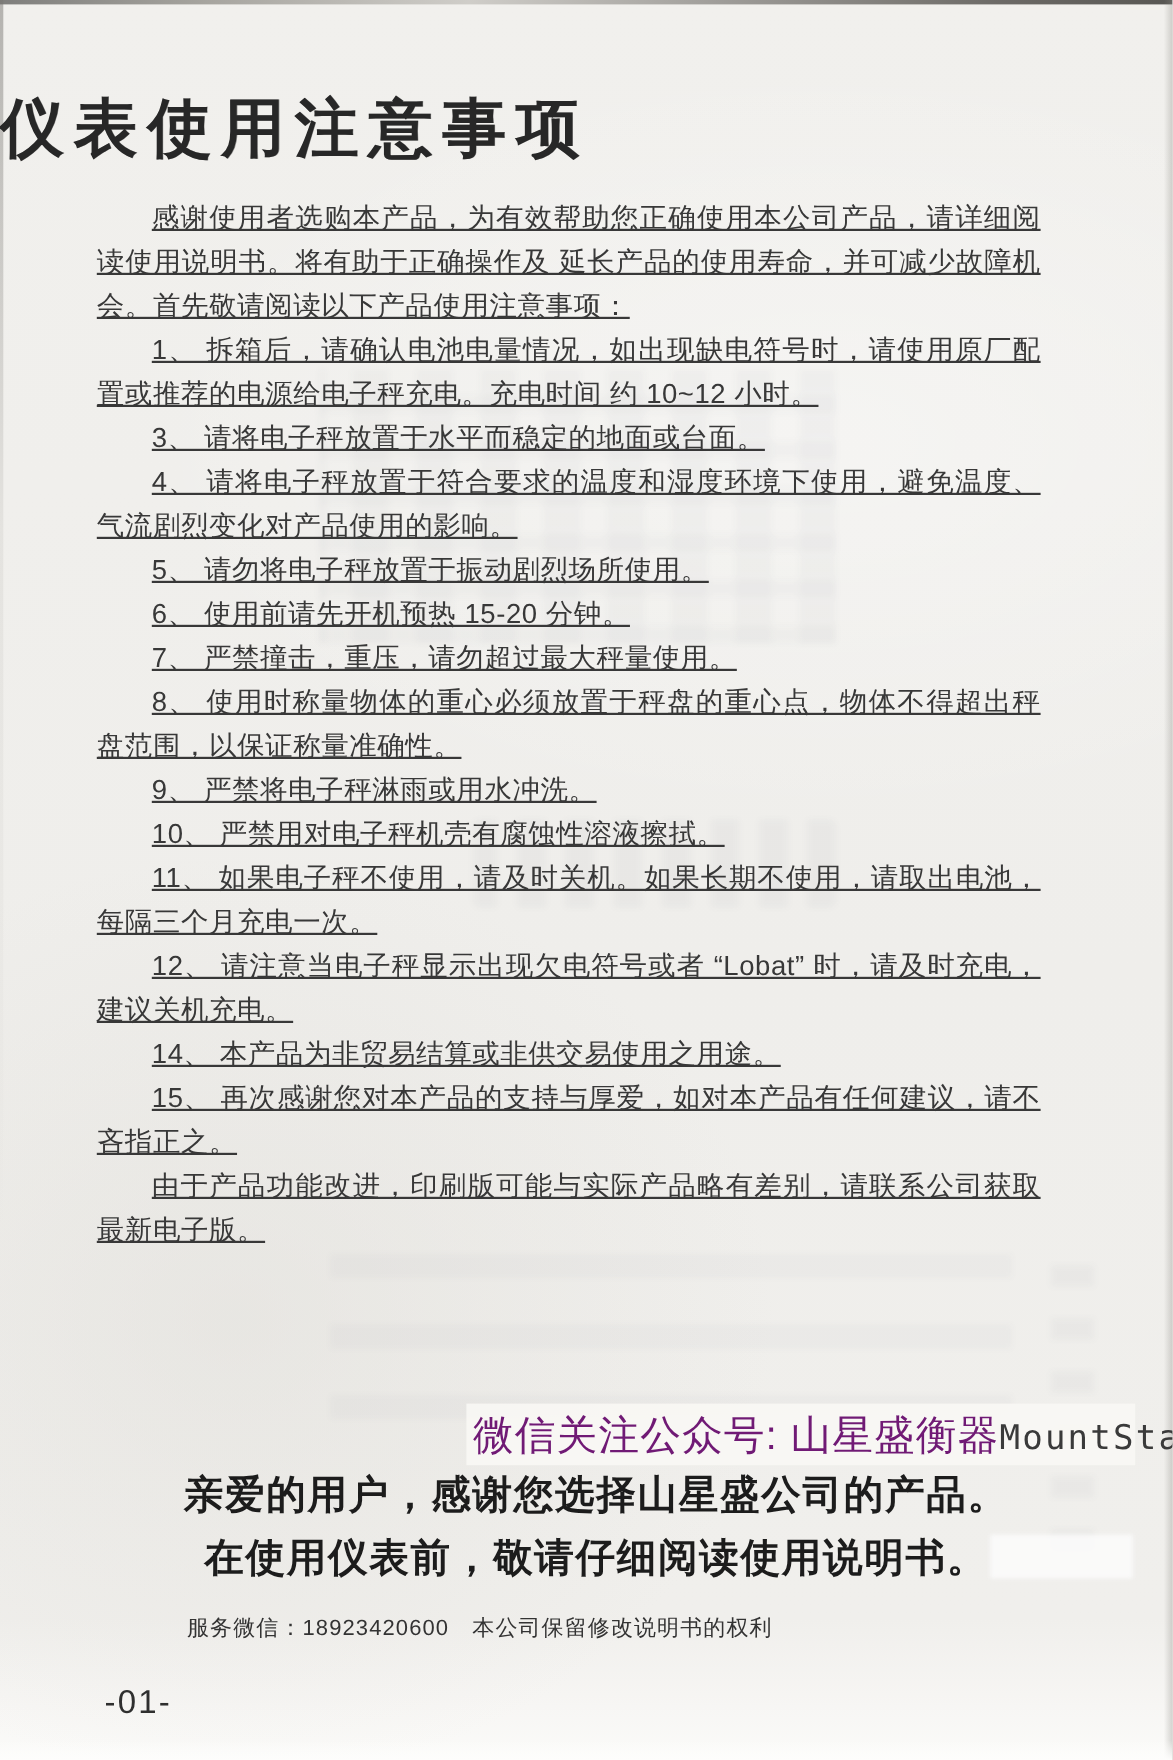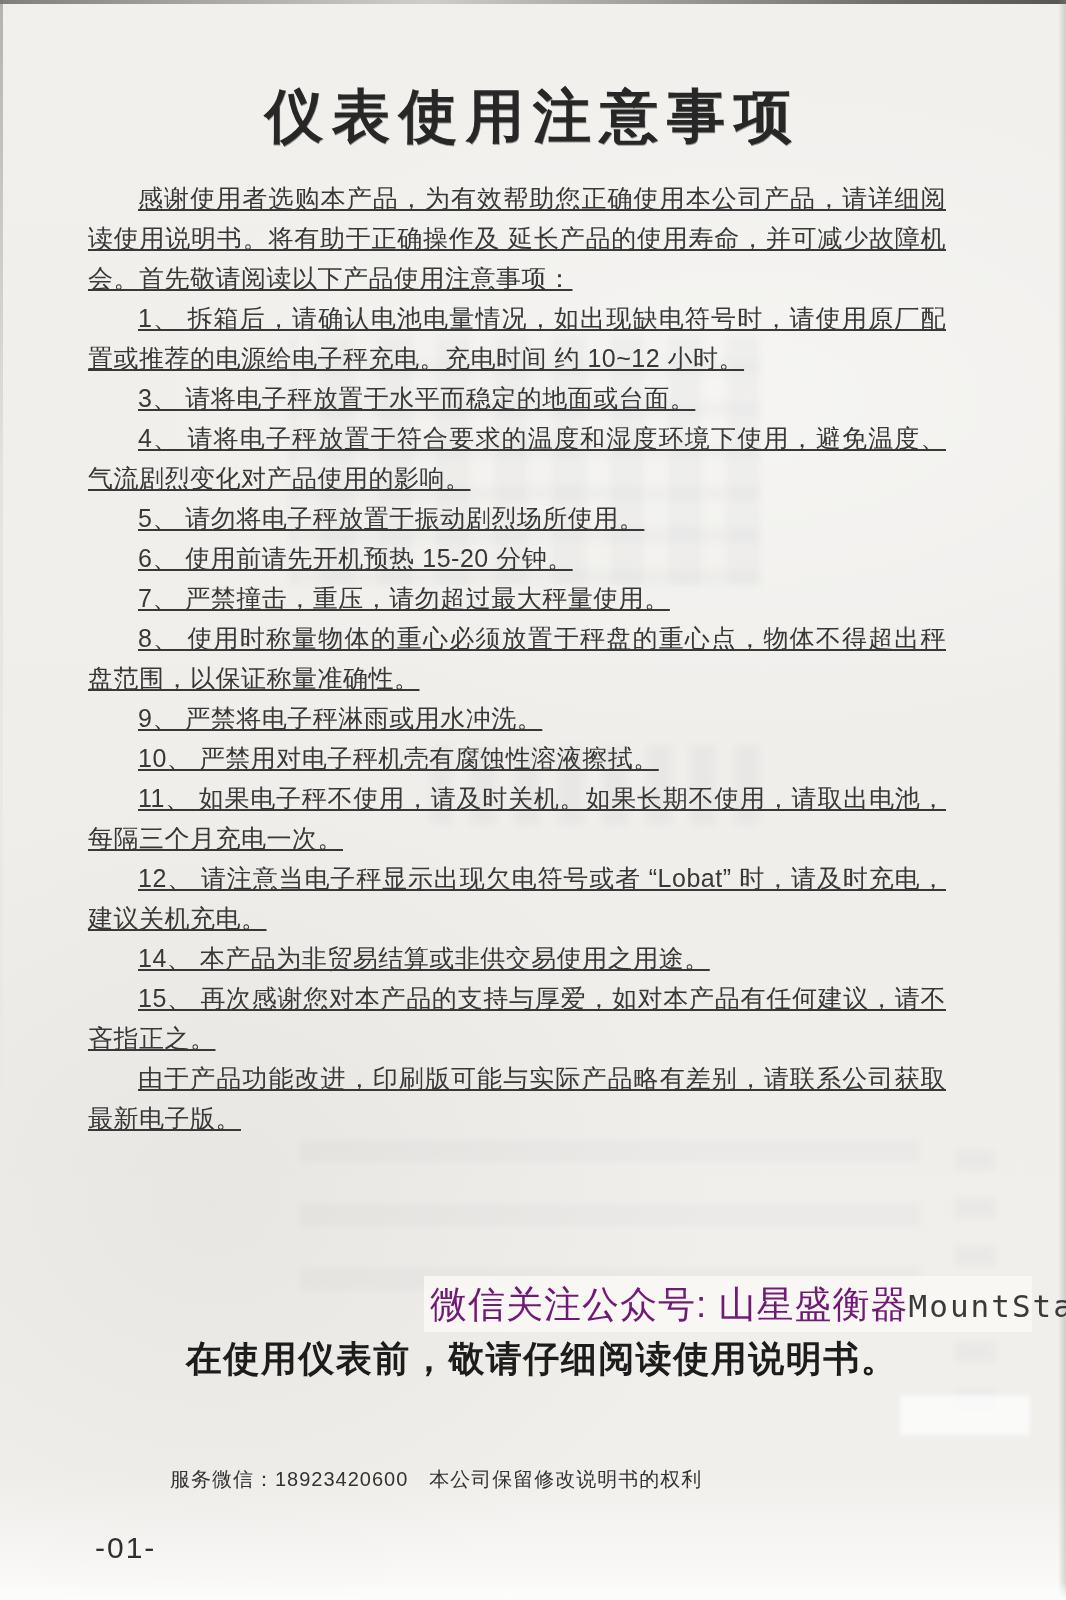--- a/index.html
+++ b/index.html
@@ -58,21 +58,21 @@
   }
   .ghost-margin {
     top: 1150px; left: 955px; width: 40px; height: 260px; opacity: 0.5;
     background: repeating-linear-gradient(0deg, rgba(70,80,100,0.07) 0 20px, rgba(0,0,0,0) 20px 48px);
   }
 
   .doc-title {
     position: absolute;
     top: 78px; left: 0; width: 100%;
     margin: 0;
-    text-align: center;
+    text-align: left;
     font-size: 58px;
     font-weight: 900;
     letter-spacing: 9px;
     color: #272727;
     text-shadow: 0.5px 0.5px 0 rgba(40,40,40,0.45);
   }
   .doc-body {
     position: absolute;
     top: 178px;
     left: 88px;
@@ -181,20 +181,21 @@
     <p>14、 本产品为非贸易结算或非供交易使用之用途。</p>
     <p>15、 再次感谢您对本产品的支持与厚爱，如对本产品有任何建议，请不吝指正之。</p>
     <p>由于产品功能改进，印刷版可能与实际产品略有差别，请联系公司获取最新电子版。</p>
   </div>
 
   <div class="whiteout-1"></div>
 
   <div class="stamp-row"><span class="stamp-cn">微信关注公众号: 山星盛衡器</span><span class="stamp-latin">MountStar</span></div>
 
   <div class="thanks-block">
+    <p>亲爱的用户，感谢您选择山星盛公司的产品。</p>
     <p>在使用仪表前，敬请仔细阅读使用说明书。</p>
   </div>
 
   <p class="service-line">服务微信：18923420600　本公司保留修改说明书的权利</p>
 
   <p class="page-number">-01-</p>
 
 </div>
 
 </body></html>

